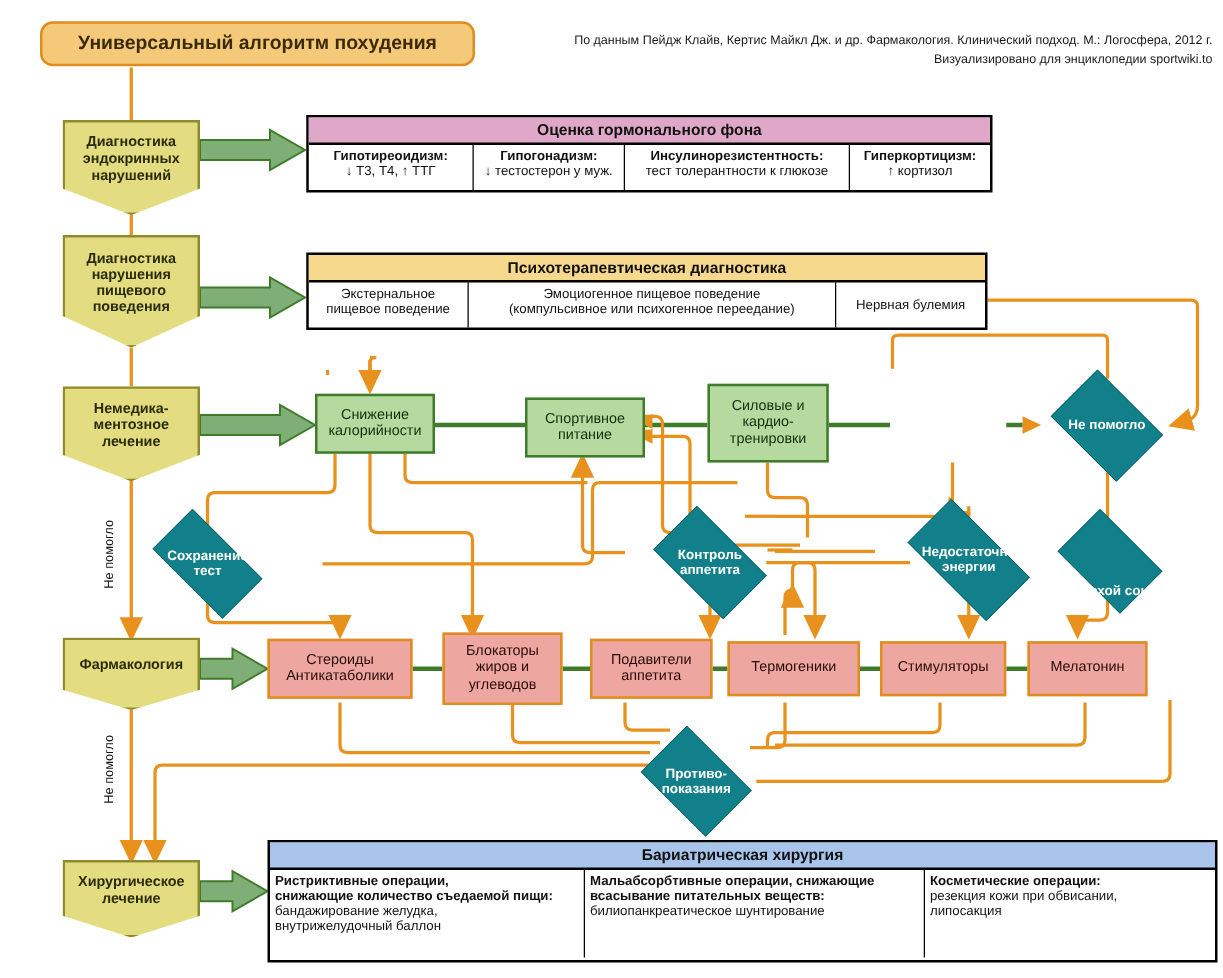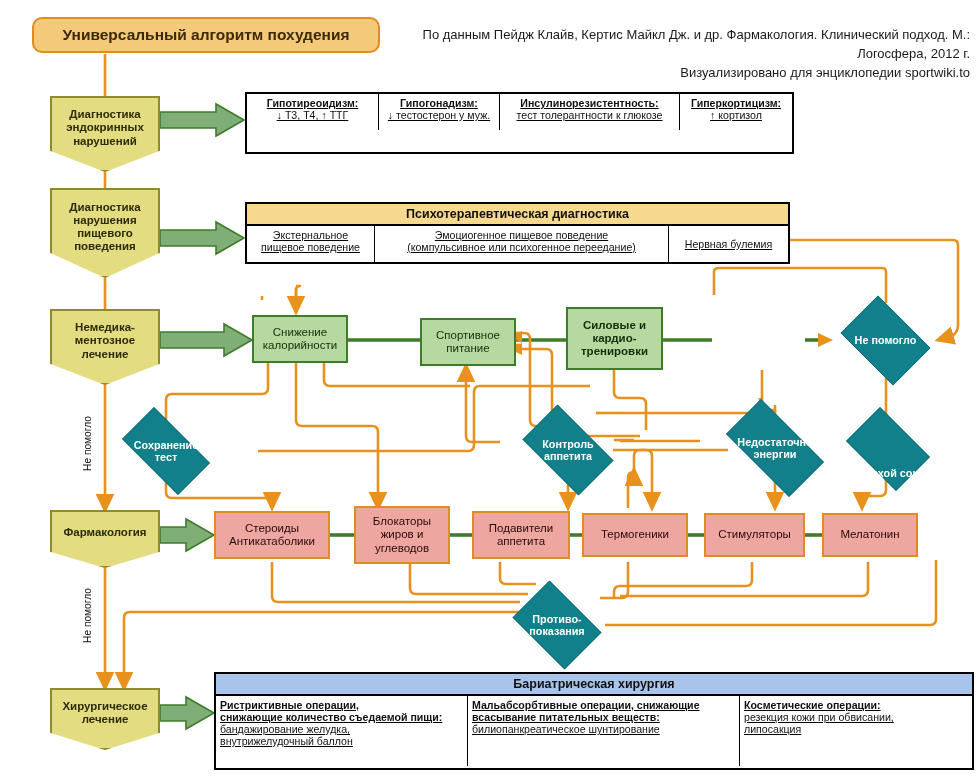--- a/index.html
+++ b/index.html
@@ -17,21 +17,21 @@
   .node { position:absolute; display:flex; align-items:center; justify-content:center;
           text-align:center; line-height:1.15; }
 
   
   .title-banner {
     background:#F5C97A; border:2px solid #E08C1E; border-radius:10px;
     color:#3a2a05; font-weight:bold; font-size:15.5px;
   }
 
   
-  .credit { position:absolute; text-align:right; font-size:13px; color:#1a1a1a; line-height:1.45; }
+  .credit { position:absolute; text-align:right; font-size:10px; color:#1a1a1a; line-height:1.45; }
 
   
   .stage-node {
     background:#E3DC80; border:2px solid #8E8B2E;
     clip-path: polygon(0% 0%, 100% 0%, 100% 72%, 50% 100%, 0% 72%);
     color:#2b2b08; font-weight:bold; font-size:11.5px;
     padding-bottom:12px;
   }
 
   
@@ -46,21 +46,21 @@
     position:absolute; left:0; top:0; width:100%; height:100%;
     background:#12808A; border:1px solid #0b5f66;
     transform: rotate(45deg) scale(0.707);
   }
   .diamond .dlabel { position:relative; z-index:2; width:100%; }
 
   
   .tbl { position:absolute; border:2px solid #000; background:#fff; }
   .tbl-head { text-align:center; font-weight:bold; font-size:12.5px; color:#111;
               border-bottom:2px solid #000; padding:3px 2px; }
-  .tbl-row { display:flex;text-decoration:underline; }
+  .tbl-row { display:flex; }
   .tbl-cell { border-right:1px solid #000; padding:3px 4px; font-size:10.6px; color:#111; }
   .tbl-cell:last-child { border-right:none; }
   .ctr { text-align:center; }
   .bld { font-weight:bold; }
 
   .hormone-head { background:#DFA8C8; }
   .psy-head { background:#F7D98E; }
   .bari-head { background:#A9C4EA; }
 
   
@@ -239,20 +239,21 @@
   </div>
   <div class="node stage-node" style="left:50px; top:688px; width:110px; height:62px;">
     <span style="white-space:pre-line;">Хирургическое
 лечение</span>
   </div>
 
   <div class="vlabel" style="left:82px; top:416px;">Не помогло</div>
   <div class="vlabel" style="left:82px; top:588px;">Не помогло</div>
 
   <div class="tbl" style="left:245px; top:92px; width:549px; height:62px;">
+    <div class="tbl-head hormone-head">Оценка гормонального фона</div>
     <div class="tbl-row" style="height:36px;">
       <div class="tbl-cell ctr" style="width:132px;">
         <div class="bld">Гипотиреоидизм:</div>
         <div>↓ Т3, Т4, ↑ ТТГ</div>
       </div>
       <div class="tbl-cell ctr" style="width:121px;">
         <div class="bld">Гипогонадизм:</div>
         <div>↓ тестостерон у муж.</div>
       </div>
       <div class="tbl-cell ctr" style="width:180px;">
@@ -306,21 +307,21 @@
   </div>
 
   <div class="node proc-box" style="left:252px; top:315px; width:96px; height:48px;">
     <span style="white-space:pre-line;">Снижение
 калорийности</span>
   </div>
   <div class="node proc-box" style="left:420px; top:318px; width:96px; height:48px;">
     <span style="white-space:pre-line;">Спортивное
 питание</span>
   </div>
-  <div class="node proc-box" style="left:566px; top:307px; width:97px; height:63px;font-weight:bold;">
+  <div class="node proc-box" style="left:566px; top:307px; width:97px; height:63px;">
     <span style="white-space:pre-line;">Силовые и
 кардио-
 тренировки</span>
   </div>
 
   <div class="node diamond" style="left:833px; top:303px; width:105px; height:75px;">
     <span class="dshape"></span>
     <span class="dlabel" style="white-space:pre-line;">Не помогло</span>
   </div>
   <div class="node diamond" style="left:110px; top:419px; width:112px; height:64px;">

